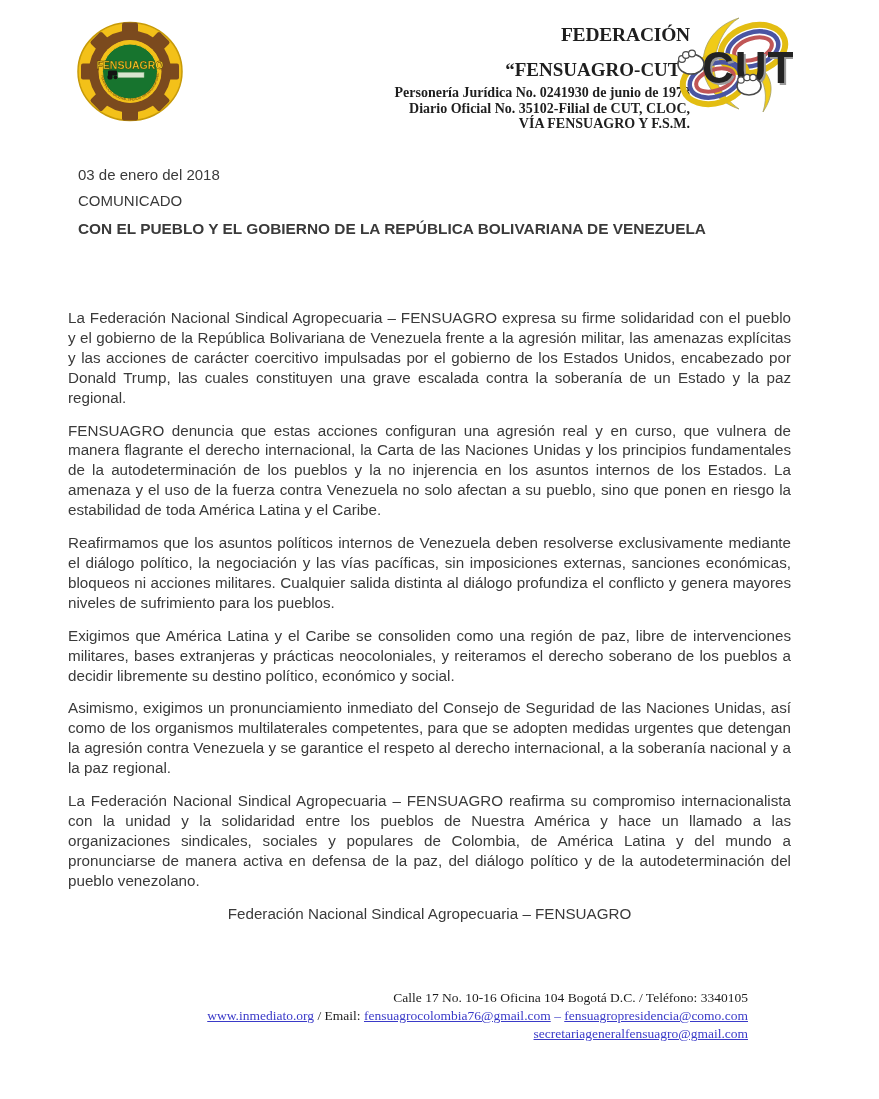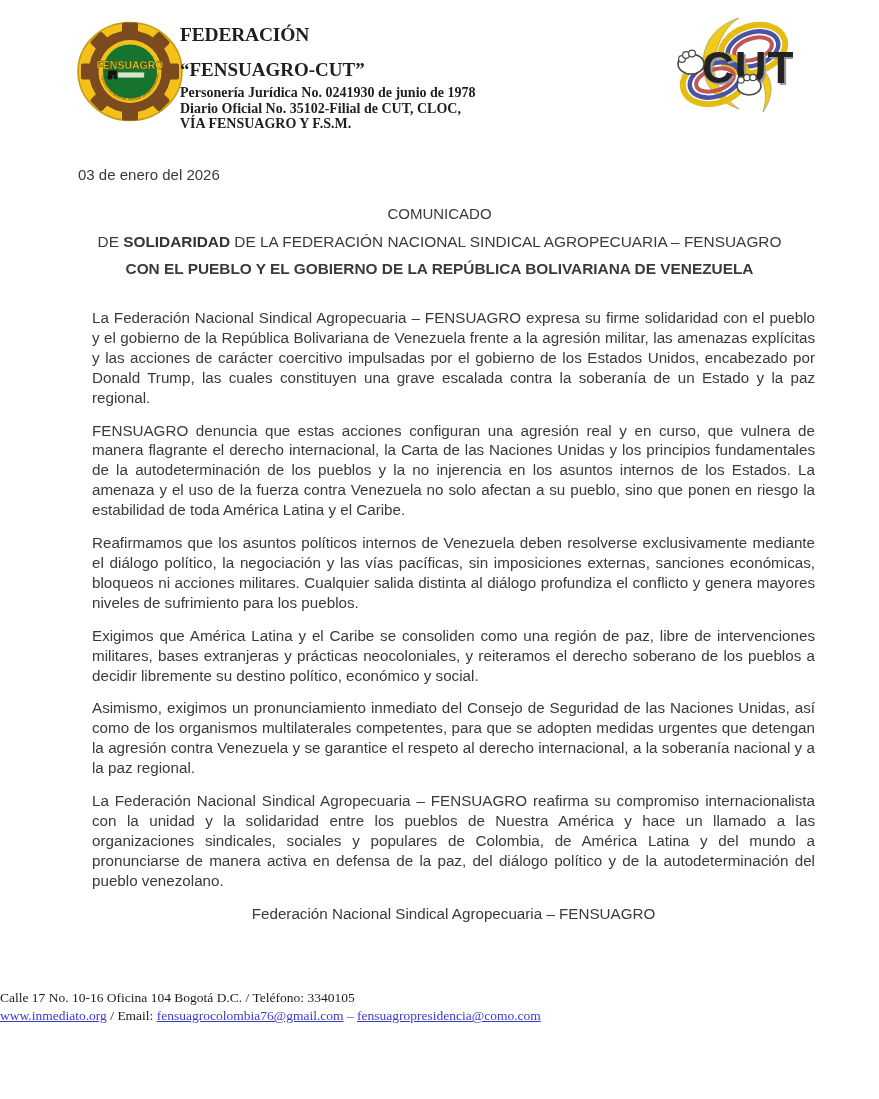--- a/index.html
+++ b/index.html
@@ -5,45 +5,45 @@
   html,body{margin:0;padding:0;background:#fff;}
   .page{
     position:relative;width:879px;height:1099px;background:#ffffff;
     font-family:"Liberation Sans",sans-serif;color:#3a3a3a;overflow:hidden;
   }
   
   .header{position:absolute;top:0;left:0;width:879px;height:160px;}
   .logo-left{position:absolute;left:77px;top:21px;width:106px;height:101px;}
   .logo-right{position:absolute;left:673px;top:16px;width:120px;height:98px;}
   .header-center{
-    position:absolute;left:180px;top:24px;width:500px;text-align:left;
+    position:absolute;left:190px;top:24px;width:500px;text-align:right;
     font-family:"Liberation Serif",serif;color:#1e1e1e;
   }
   .org-line{font-size:19.5px;line-height:22px;letter-spacing:-0.2px;font-weight:600;}
   .org-abbr{font-size:19px;line-height:24px;font-weight:bold;margin-top:12px;}
   .legal-line{font-size:14px;line-height:15.5px;font-weight:600;}
   .legal-first{margin-top:3px;}
   
   .date{position:absolute;left:78px;top:166px;font-size:15px;color:#3a3a3a;}
-  .title-block{position:absolute;left:78px;top:205px;width:723px;text-align:center;color:#3a3a3a;}
+  .title-block{position:absolute;left:78px;top:192px;width:723px;color:#3a3a3a;}
   .title-line1{font-size:15px;margin-bottom:11px;}
   .title-line2{font-size:15.4px;margin-bottom:9px;}
   .title-line2 b{color:#333;}
   .title-line3{font-size:15.4px;font-weight:bold;}
   
   .body-text{
-    position:absolute;left:92px;top:308px;width:723px;
+    position:absolute;left:68px;top:308px;width:723px;
     font-size:15.2px;line-height:19.9px;text-align:justify;color:#3a3a3a;
   }
   .body-text p{margin:0 0 13px 0;}
   .signature{text-align:center;}
   
   .footer{
-    position:absolute;left:0;top:989px;width:712px;text-align:left;
-    font-family:"Liberation Serif",serif;font-size:13.5px;line-height:18px;color:#1c1c1c;
+    position:absolute;left:0;top:989px;width:712px;text-align:right;
+    font-family:"Liberation Serif",serif;font-size:13.5px;line-height:18px;color:#1c1c1c;padding-left:36px;
   }
   .link{color:#3a3ac8;text-decoration:underline;cursor:pointer;}
   .link-sep{color:#3a3ac8;}
 </style>
 </head>
 <body>
 
 <div class="page">
 
   <div class="header">
@@ -111,36 +111,36 @@
       </g>
       <g>
         <ellipse cx="76" cy="70" rx="12" ry="9" fill="#ffffff" stroke="#4a4a4a" stroke-width="1.6"></ellipse>
         <circle cx="68" cy="64" r="3.2" fill="#ffffff" stroke="#4a4a4a" stroke-width="1.2"></circle>
         <circle cx="74" cy="61.5" r="3.2" fill="#ffffff" stroke="#4a4a4a" stroke-width="1.2"></circle>
         <circle cx="80" cy="61.5" r="3.2" fill="#ffffff" stroke="#4a4a4a" stroke-width="1.2"></circle>
       </g>
     </svg>
   </div>
 
-  <div class="date">03 de enero del 2026</div>
+  <div class="date">03 de enero del 2018</div>
 
   <div class="title-block">
     <div class="title-line1">COMUNICADO</div>
-    <div class="title-line2"><span>DE </span><b>SOLIDARIDAD</b><span> DE LA FEDERACIÓN NACIONAL SINDICAL AGROPECUARIA – FENSUAGRO</span></div>
     <div class="title-line3">CON EL PUEBLO Y EL GOBIERNO DE LA REPÚBLICA BOLIVARIANA DE VENEZUELA</div>
   </div>
 
   <div class="body-text">
     <p>La Federación Nacional Sindical Agropecuaria – FENSUAGRO expresa su firme solidaridad con el pueblo y el gobierno de la República Bolivariana de Venezuela frente a la agresión militar, las amenazas explícitas y las acciones de carácter coercitivo impulsadas por el gobierno de los Estados Unidos, encabezado por Donald Trump, las cuales constituyen una grave escalada contra la soberanía de un Estado y la paz regional.</p>
     <p>FENSUAGRO denuncia que estas acciones configuran una agresión real y en curso, que vulnera de manera flagrante el derecho internacional, la Carta de las Naciones Unidas y los principios fundamentales de la autodeterminación de los pueblos y la no injerencia en los asuntos internos de los Estados. La amenaza y el uso de la fuerza contra Venezuela no solo afectan a su pueblo, sino que ponen en riesgo la estabilidad de toda América Latina y el Caribe.</p>
     <p>Reafirmamos que los asuntos políticos internos de Venezuela deben resolverse exclusivamente mediante el diálogo político, la negociación y las vías pacíficas, sin imposiciones externas, sanciones económicas, bloqueos ni acciones militares. Cualquier salida distinta al diálogo profundiza el conflicto y genera mayores niveles de sufrimiento para los pueblos.</p>
     <p>Exigimos que América Latina y el Caribe se consoliden como una región de paz, libre de intervenciones militares, bases extranjeras y prácticas neocoloniales, y reiteramos el derecho soberano de los pueblos a decidir libremente su destino político, económico y social.</p>
     <p>Asimismo, exigimos un pronunciamiento inmediato del Consejo de Seguridad de las Naciones Unidas, así como de los organismos multilaterales competentes, para que se adopten medidas urgentes que detengan la agresión contra Venezuela y se garantice el respeto al derecho internacional, a la soberanía nacional y a la paz regional.</p>
     <p>La Federación Nacional Sindical Agropecuaria – FENSUAGRO reafirma su compromiso internacionalista con la unidad y la solidaridad entre los pueblos de Nuestra América y hace un llamado a las organizaciones sindicales, sociales y populares de Colombia, de América Latina y del mundo a pronunciarse de manera activa en defensa de la paz, del diálogo político y de la autodeterminación del pueblo venezolano.</p>
     <p class="signature">Federación Nacional Sindical Agropecuaria – FENSUAGRO</p>
   </div>
 
   <div class="footer">
     <div>Calle 17 No. 10-16 Oficina 104 Bogotá D.C. / Teléfono: 3340105</div>
     <div><a class="link">www.inmediato.org</a><span> / Email: </span><a class="link">fensuagrocolombia76@gmail.com</a><span class="link-sep"> – </span><a class="link">fensuagropresidencia@como.com</a></div>
+    <div><a class="link">secretariageneralfensuagro@gmail.com</a></div>
   </div>
 
 </div>
 
 </body></html>

